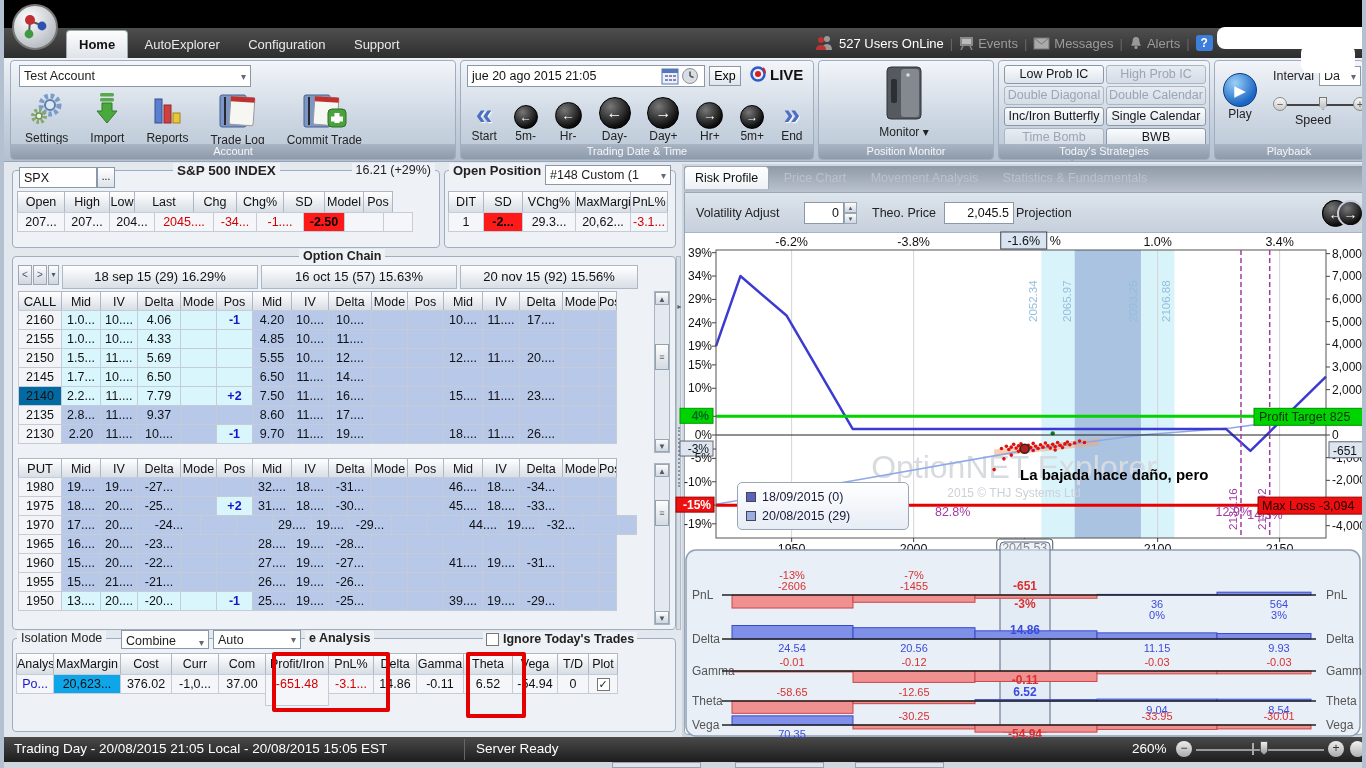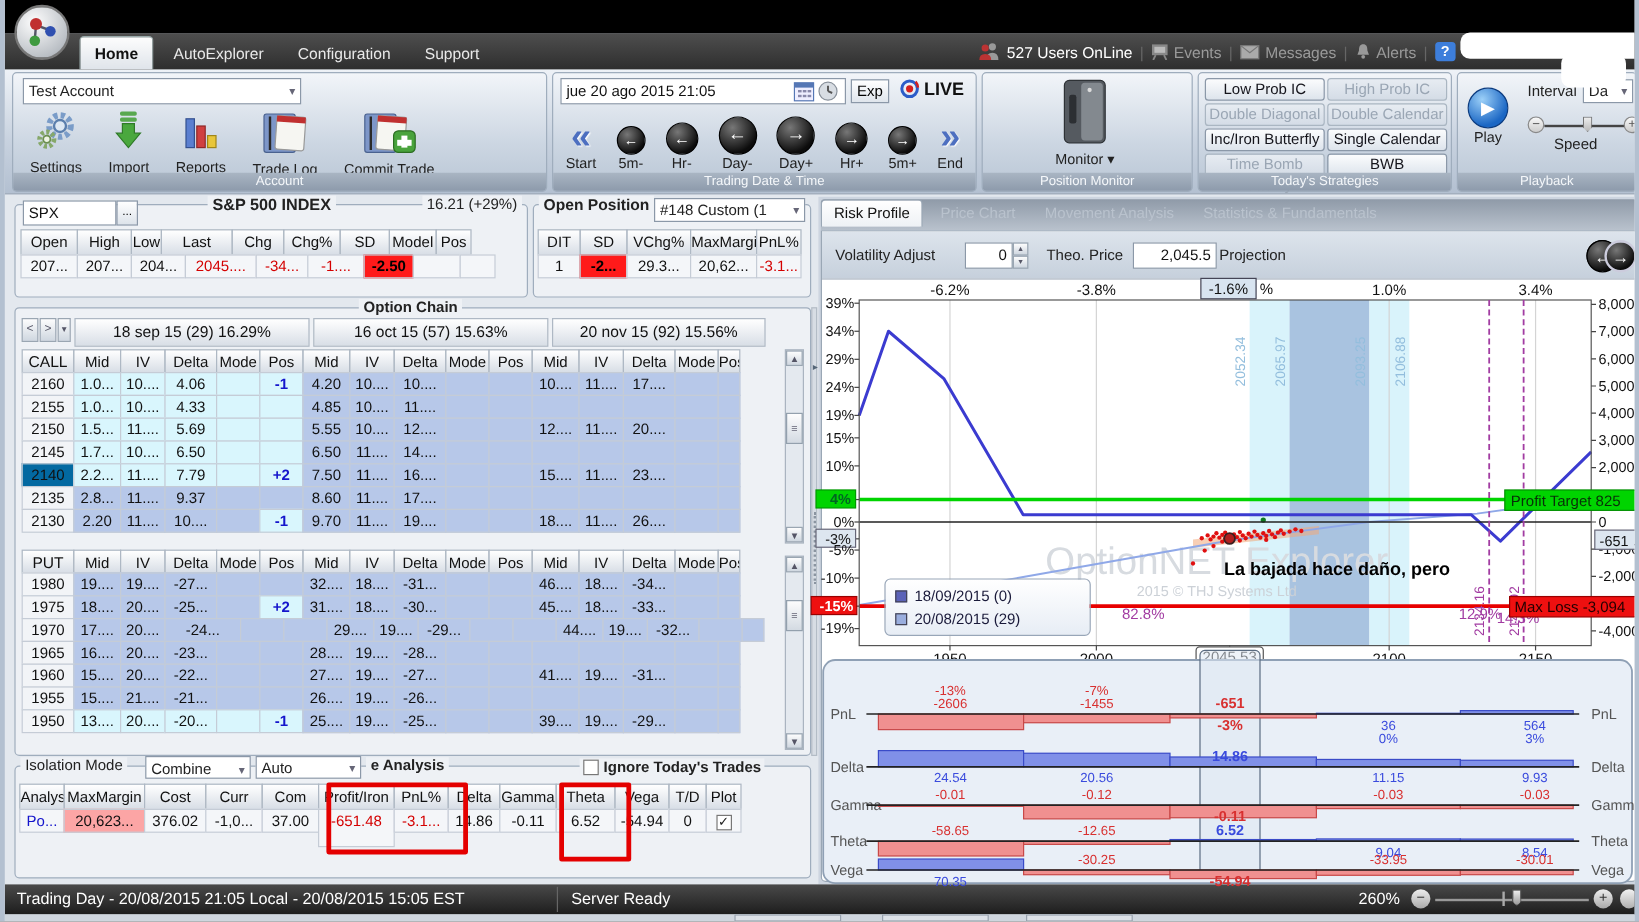--- a/index.html
+++ b/index.html
@@ -691,21 +691,21 @@
           <div class="hdrcell" style="width: 46px; height: 22px; line-height: 20px; margin-left: -1px;">PnL%</div>
           <div class="hdrcell" style="width: 44px; height: 22px; line-height: 20px; margin-left: -1px;">Delta</div>
           <div class="hdrcell" style="width: 48px; height: 22px; line-height: 20px; margin-left: -1px;">Gamma</div>
           <div class="hdrcell" style="width: 50px; height: 22px; line-height: 20px; margin-left: -1px;">Theta</div>
           <div class="hdrcell" style="width: 46px; height: 22px; line-height: 20px; margin-left: -1px;">Vega</div>
           <div class="hdrcell" style="width: 32px; height: 22px; line-height: 20px; margin-left: -1px;">T/D</div>
           <div class="hdrcell" style="width: 30px; height: 22px; line-height: 20px; margin-left: -1px;">Plot</div>
         </div>
         <div style="display: flex;">
           <div class="cell blue" style="width: 38px; height: 20px; line-height: 18px; margin-left: -1px; margin-top: -1px; background: rgb(244, 246, 249);">Po...</div>
-          <div class="cell" style="width: 68px; height: 20px; line-height: 18px; margin-left: -1px; margin-top: -1px; background: #fca5a5;">20,623...</div>
+          <div class="cell" style="width: 68px; height: 20px; line-height: 18px; margin-left: -1px; margin-top: -1px; background: #0ea5e9;">20,623...</div>
           <div class="cell" style="width: 52px; height: 20px; line-height: 18px; margin-left: -1px; margin-top: -1px; background: rgb(244, 246, 249);">376.02</div>
           <div class="cell" style="width: 48px; height: 20px; line-height: 18px; margin-left: -1px; margin-top: -1px; background: rgb(244, 246, 249);">-1,0...</div>
           <div class="cell" style="width: 48px; height: 20px; line-height: 18px; margin-left: -1px; margin-top: -1px; background: rgb(244, 246, 249);">37.00</div>
           <div class="cell red" style="width: 64px; height: 32px; line-height: 18px; margin-left: -1px; margin-top: -1px; background: rgb(244, 246, 249);">-651.48</div>
           <div class="cell red" style="width: 46px; height: 20px; line-height: 18px; margin-left: -1px; margin-top: -1px; background: rgb(244, 246, 249);">-3.1...</div>
           <div class="cell" style="width: 44px; height: 20px; line-height: 18px; margin-left: -1px; margin-top: -1px; background: rgb(244, 246, 249);">14.86</div>
           <div class="cell" style="width: 48px; height: 20px; line-height: 18px; margin-left: -1px; margin-top: -1px; background: rgb(244, 246, 249);">-0.11</div>
           <div class="cell" style="width: 50px; height: 20px; line-height: 18px; margin-left: -1px; margin-top: -1px; background: rgb(244, 246, 249);">6.52</div>
           <div class="cell" style="width: 46px; height: 20px; line-height: 18px; margin-left: -1px; margin-top: -1px; background: rgb(244, 246, 249);">-54.94</div>
           <div class="cell" style="width: 32px; height: 20px; line-height: 18px; margin-left: -1px; margin-top: -1px; background: rgb(244, 246, 249);">0</div>

